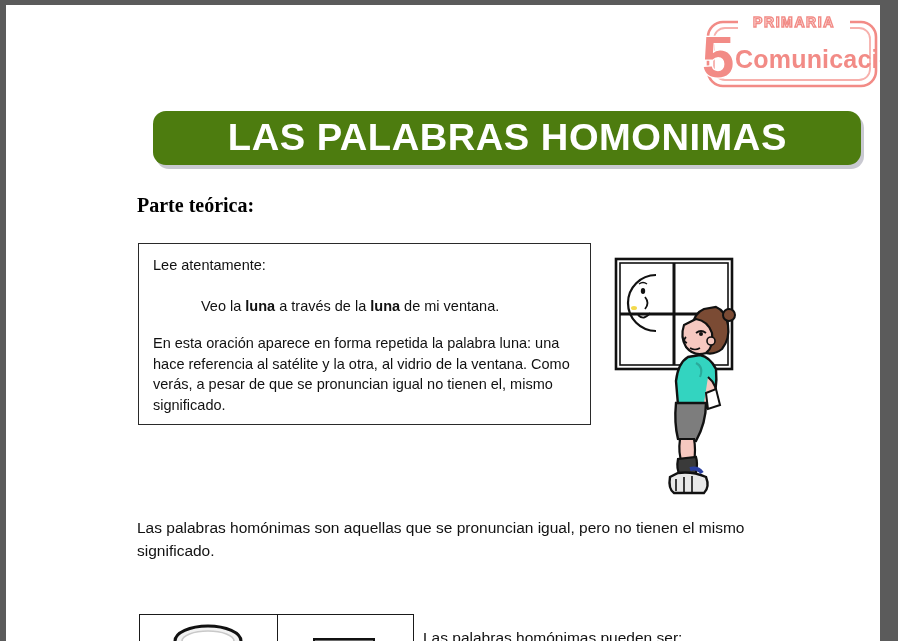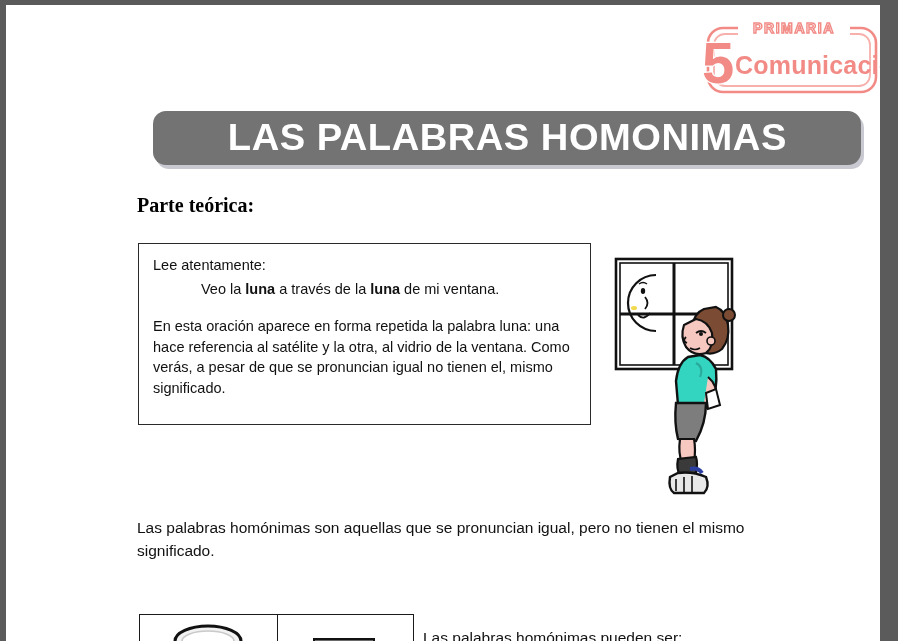--- a/index.html
+++ b/index.html
@@ -47,34 +47,34 @@
     top: 14px;
     width: 136px;
     height: 112px;
   }
   #logo svg { display: block; }
 
   
   #badge {
     position: absolute;
     left: 688px;
-    top: 14px;
+    top: 8px;
     width: 190px;
     height: 84px;
   }
   #badge svg { display: block; }
 
   
   #banner {
     position: absolute;
     left: 147px;
     top: 106px;
     width: 708px;
     height: 54px;
-    background: #737373;
+    background: #4d7c0f;
     border-radius: 13px;
     box-shadow: 3px 4px 0 rgba(120,120,140,0.40);
     display: flex;
     align-items: center;
     justify-content: center;
   }
   #banner-text {
     color: #ffffff;
     font-family: "Liberation Sans", sans-serif;
     font-weight: bold;
@@ -107,21 +107,21 @@
     padding: 11px 14px 0 14px;
     background: #fff;
   }
   .tb-line {
     font-family: "Liberation Sans", sans-serif;
     font-size: 14.5px;
     color: #111;
     line-height: 1.42;
     margin: 0;
   }
-  #tb-lead { margin-bottom: 3px; }
+  #tb-lead { margin-bottom: 20px; }
   #tb-example {
     margin-left: 48px;
     margin-bottom: 17px;
   }
   #tb-example b, .bold-word { font-weight: bold; }
   #tb-body { }
 
   
   #illustration {
     position: absolute;

